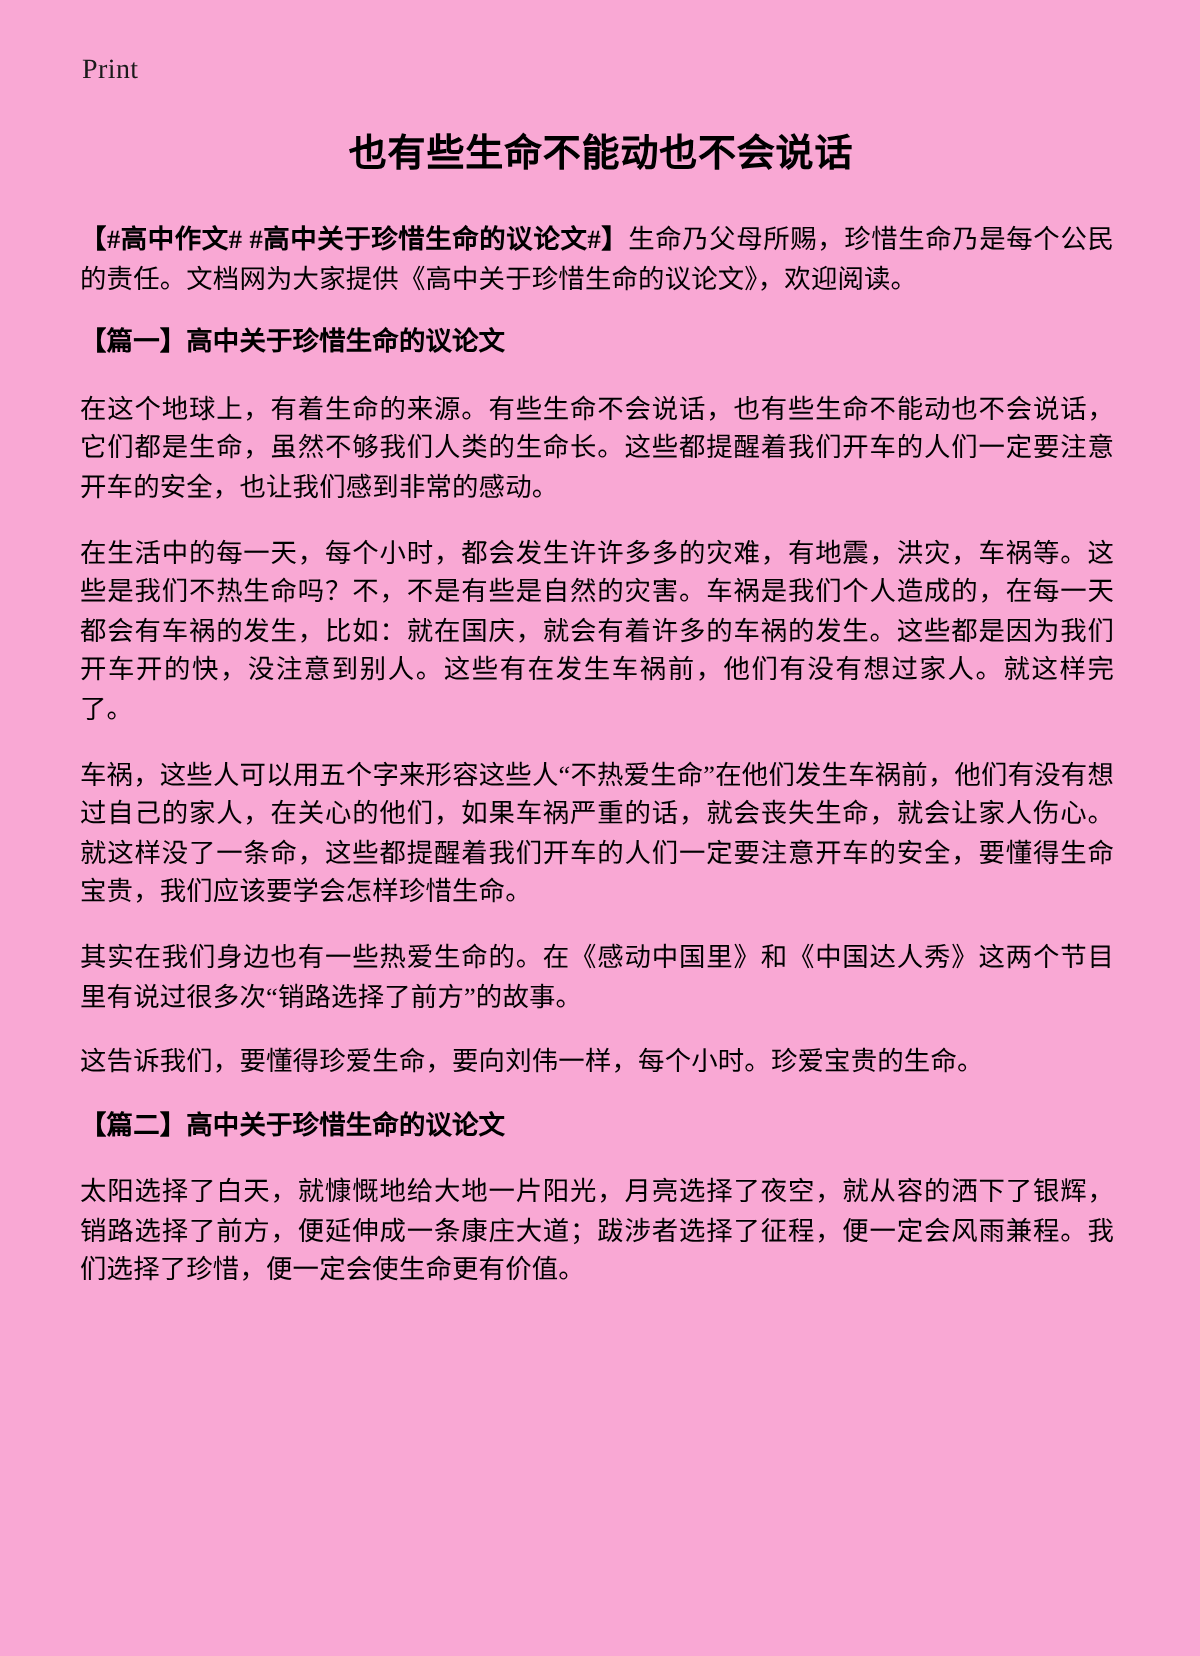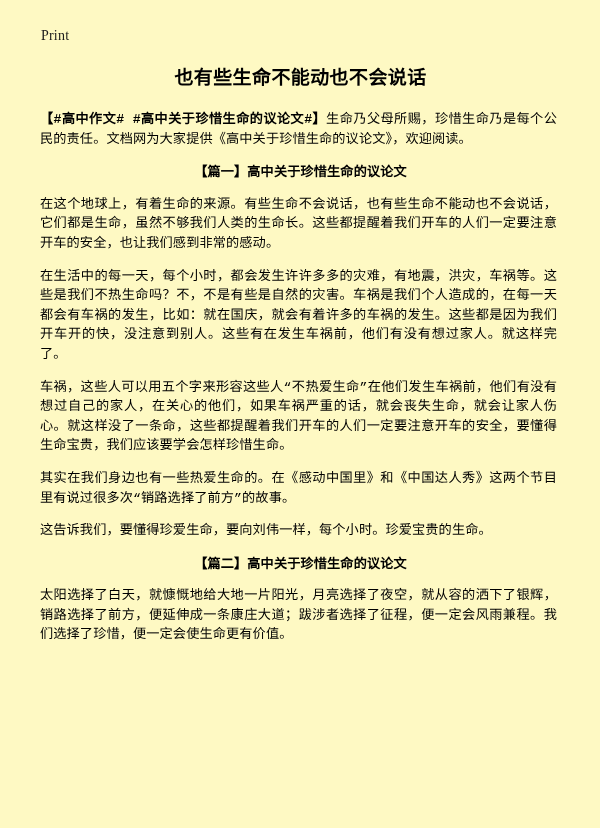--- a/index.html
+++ b/index.html
@@ -12,21 +12,21 @@
     width: 600px;
     height: 828px;
     font-family: "Liberation Serif", "DejaVu Serif", serif;
     color: #000000;
     -webkit-font-smoothing: none;
   }
   .page {
     position: relative;
     width: 600px;
     height: 828px;
-    background: #fef9c3;
+    background: #f9a8d4;
     box-sizing: border-box;
     overflow: hidden;
   }
   .print-bar {
     position: absolute;
     top: 28px;
     left: 41px;
     font-family: "Liberation Serif", "DejaVu Serif", serif;
     font-size: 14px;
     line-height: 16px;
@@ -42,40 +42,39 @@
   .doc-title {
     font-family: "DejaVu Sans", "Liberation Sans", sans-serif;
     font-size: 19px;
     line-height: 26px;
     font-weight: bold;
     text-align: center;
     margin: 0 0 20px 0;
     letter-spacing: 0.4px;
   }
   p.para {
-    font-family: Liberation Mono, monospace;
+    font-family: Liberation Serif, serif;
     font-size: 13.2px;
     line-height: 19.6px;
     margin: 0 4px 13px 0;
     text-align: justify;
     text-justify: inter-ideograph;
     word-break: break-all;
     letter-spacing: 0.1px;
   }
   p.para.lead b,
   .sec-head {
     font-weight: bold;
   }
   .sec-head {
     font-family: "DejaVu Sans", "Liberation Sans", sans-serif;
     font-size: 13.2px;
     line-height: 19.6px;
     margin: 0 0 13px 0;
     letter-spacing: 0.1px;
-    text-align: center;
   }
   .lead {
     margin-bottom: 16px;
   }
 </style>
 </head>
 <body>
 
 <div class="page">
 

